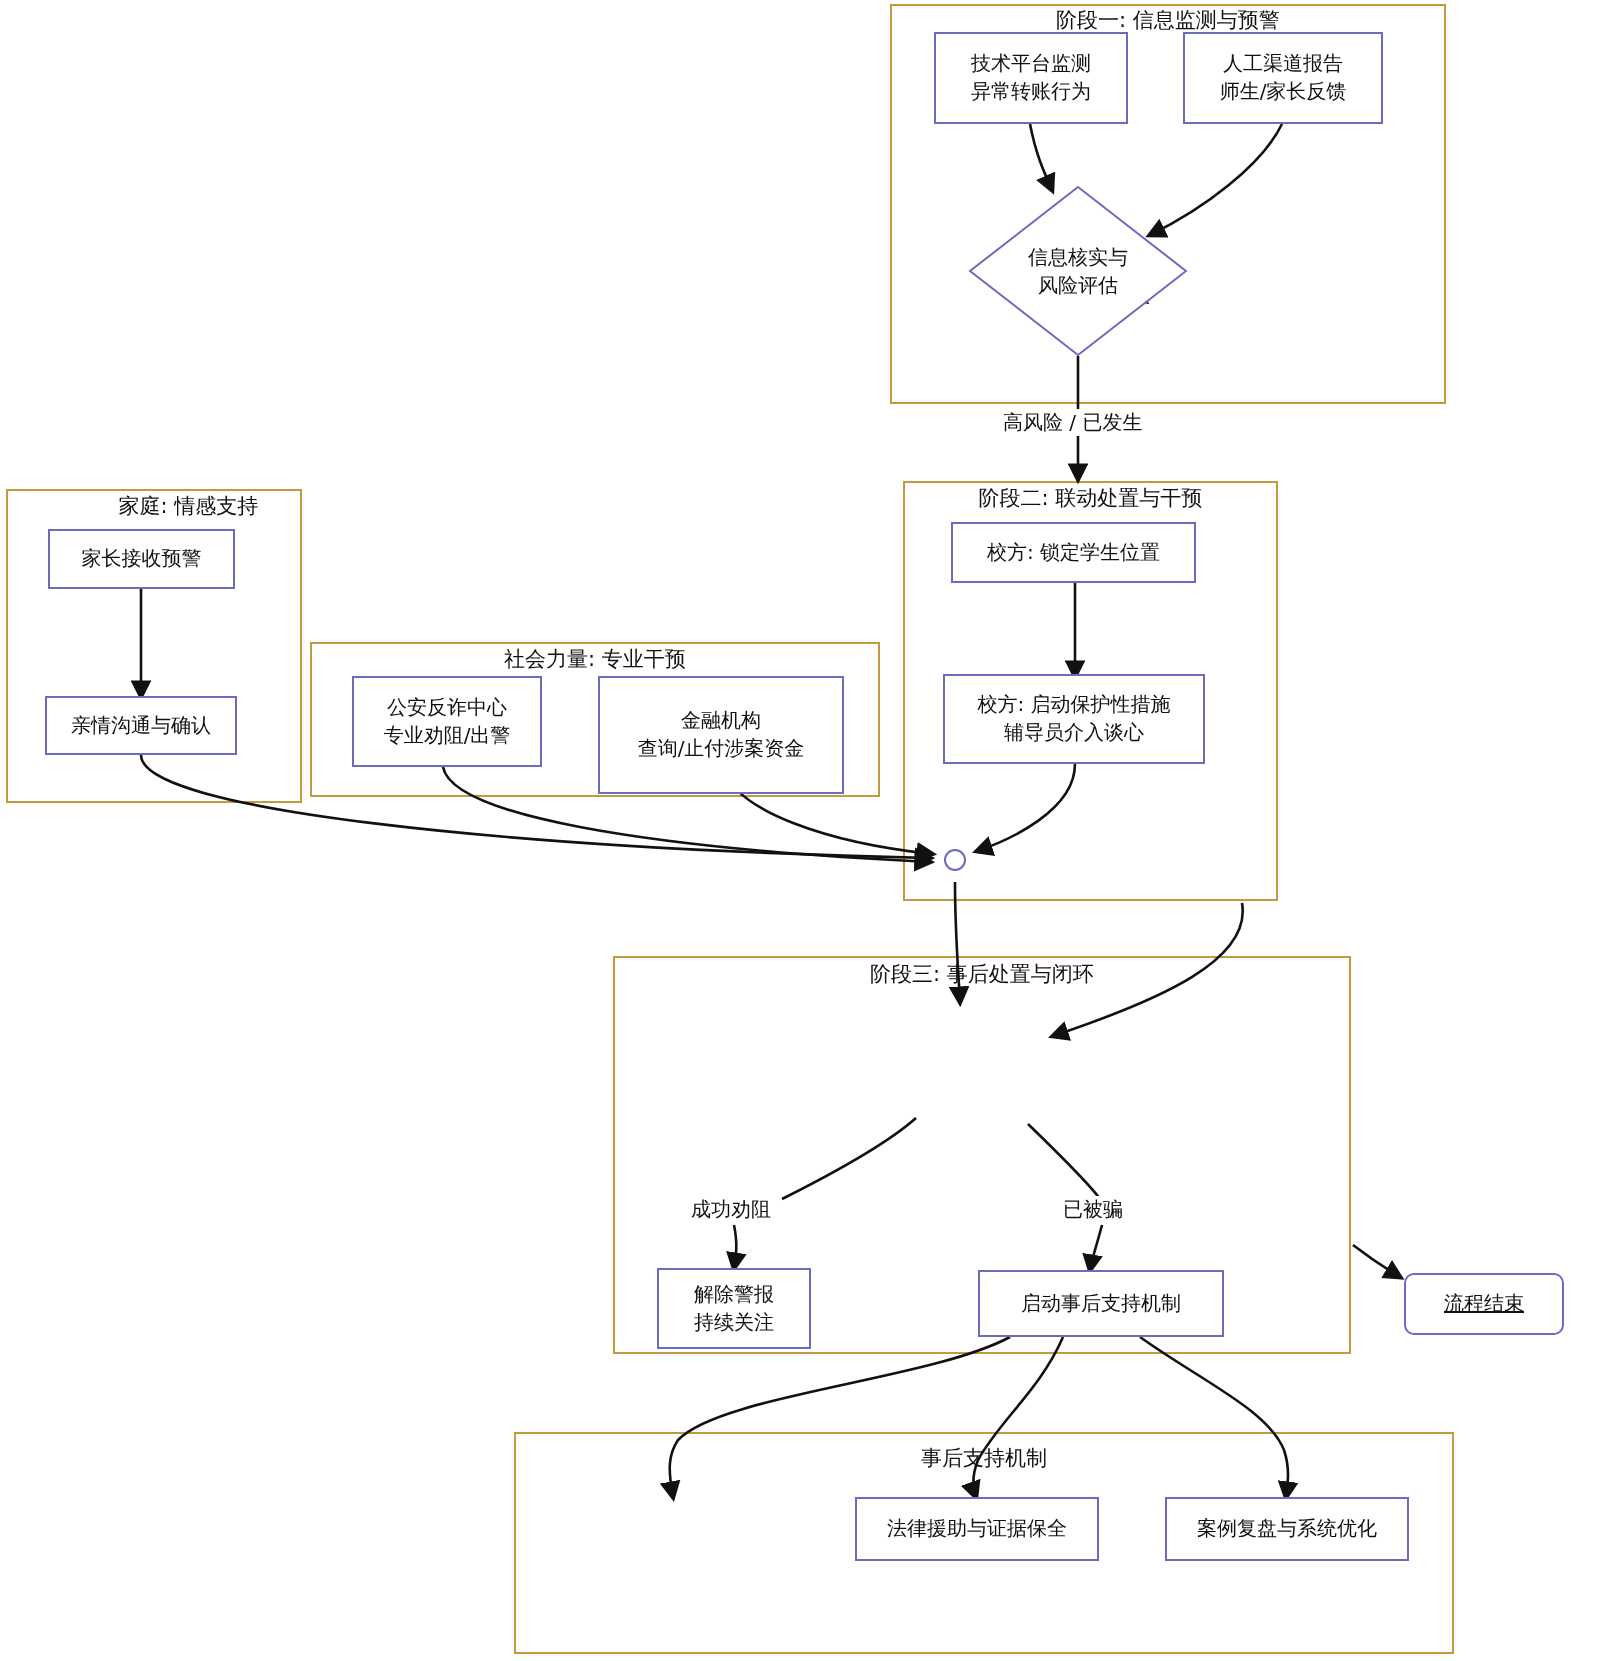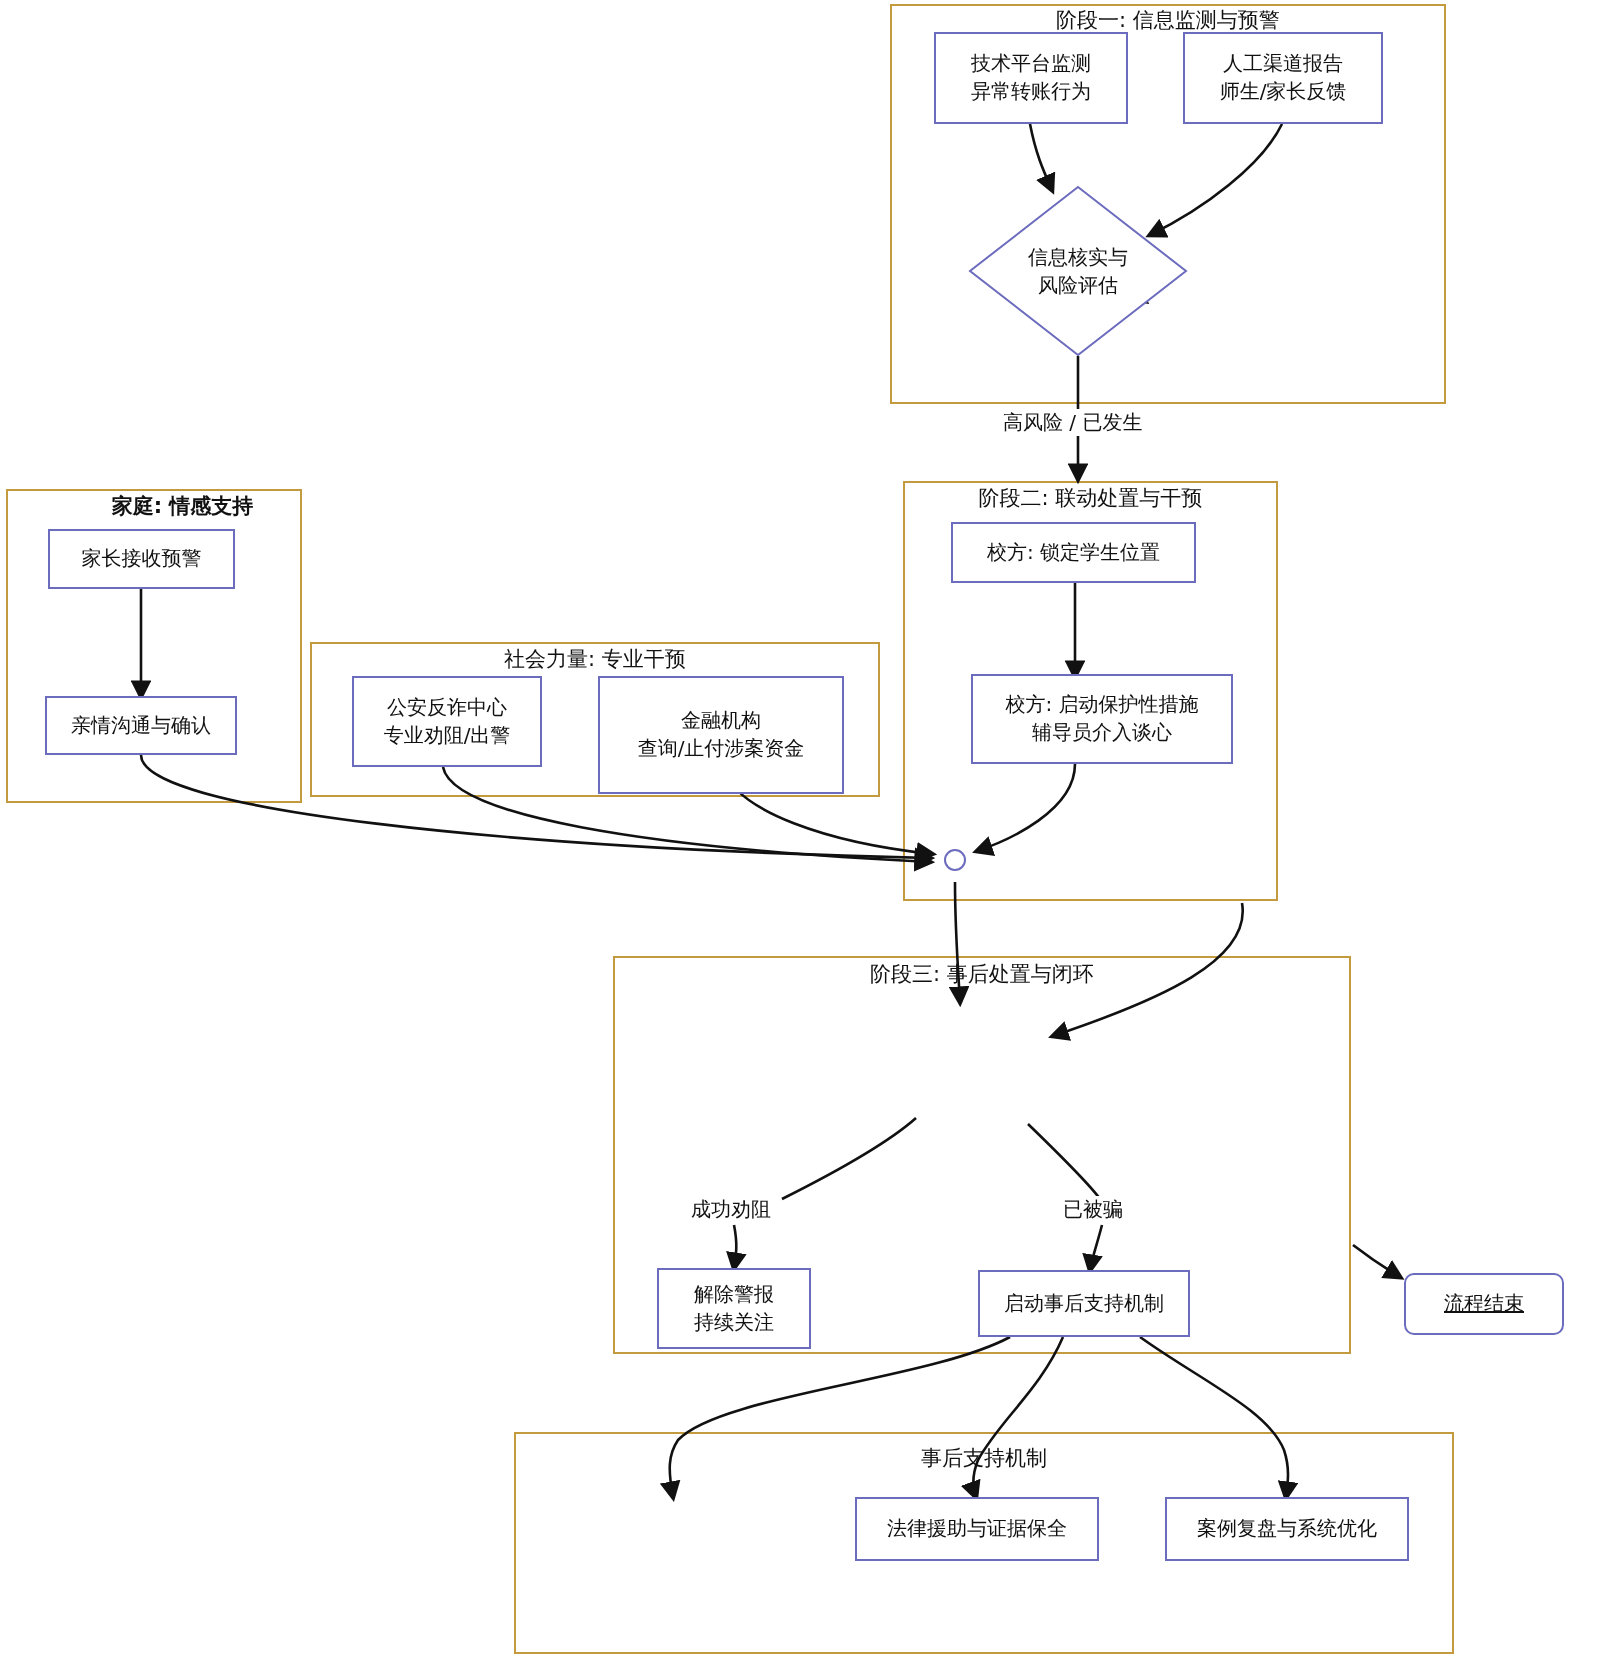--- a/index.html
+++ b/index.html
@@ -28,21 +28,21 @@
   <div class="cluster" style="left:890px;top:4px;width:556px;height:400px;"></div>
   <div class="cluster-title" style="left:890px;top:6px;width:556px;">阶段一: 信息监测与预警</div>
 
   <div class="cluster" style="left:903px;top:481px;width:375px;height:420px;"></div>
   <div class="cluster-title" style="left:903px;top:484px;width:375px;">阶段二: 联动处置与干预</div>
 
   <div class="cluster" style="left:613px;top:956px;width:738px;height:398px;"></div>
   <div class="cluster-title" style="left:613px;top:960px;width:738px;">阶段三: 事后处置与闭环</div>
 
   <div class="cluster" style="left:6px;top:489px;width:296px;height:314px;"></div>
-  <div class="cluster-title" style="left:6px;top:492px;width:353px;font-weight:bold;">家庭: 情感支持</div>
+  <div class="cluster-title" style="left:12px;top:492px;width:353px;">家庭: 情感支持</div>
 
   <div class="cluster" style="left:310px;top:642px;width:570px;height:155px;"></div>
   <div class="cluster-title" style="left:310px;top:645px;width:570px;">社会力量: 专业干预</div>
 
   <div class="cluster" style="left:514px;top:1432px;width:940px;height:222px;"></div>
   <div class="cluster-title" style="left:514px;top:1444px;width:940px;">事后支持机制</div>
 
   <svg class="layer" viewBox="0 0 1600 1661">
     <defs>
       <marker id="ah" viewBox="0 0 12 12" refX="9" refY="6" markerWidth="8" markerHeight="8" orient="auto-start-reverse">
@@ -110,21 +110,21 @@
       <span class="ln">风险评估</span>
     </div>
   </div>
 
   <div class="edgelabel" style="left:1000px;top:409px;">高风险 / 已发生</div>
 
   <div class="node" style="left:951px;top:522px;width:245px;height:61px;">
     <span class="ln">校方: 锁定学生位置</span>
   </div>
 
-  <div class="node" style="left:943px;top:674px;width:262px;height:90px;margin-left:28px;">
+  <div class="node" style="left:943px;top:674px;width:262px;height:90px;">
     <span class="ln">校方: 启动保护性措施</span>
     <span class="ln">辅导员介入谈心</span>
   </div>
 
   <div class="node" style="left:48px;top:529px;width:187px;height:60px;">
     <span class="ln">家长接收预警</span>
   </div>
 
   <div class="node" style="left:45px;top:696px;width:192px;height:59px;">
     <span class="ln">亲情沟通与确认</span>
@@ -144,21 +144,21 @@
 
 
   <div class="edgelabel" style="left:688px;top:1196px;">成功劝阻</div>
   <div class="edgelabel" style="left:1060px;top:1196px;">已被骗</div>
 
   <div class="node" style="left:657px;top:1268px;width:154px;height:81px;">
     <span class="ln">解除警报</span>
     <span class="ln">持续关注</span>
   </div>
 
-  <div class="node" style="left:978px;top:1270px;width:212px;height:67px;">
+  <div class="node" style="left:978px;top:1270px;width:246px;height:67px;">
     <span class="ln">启动事后支持机制</span>
   </div>
 
   <div class="node round" style="left:1404px;top:1273px;width:160px;height:62px;">
     <span class="ln">流程结束</span>
   </div>
 
 
   <div class="node" style="left:855px;top:1497px;width:244px;height:64px;">
     <span class="ln">法律援助与证据保全</span>

